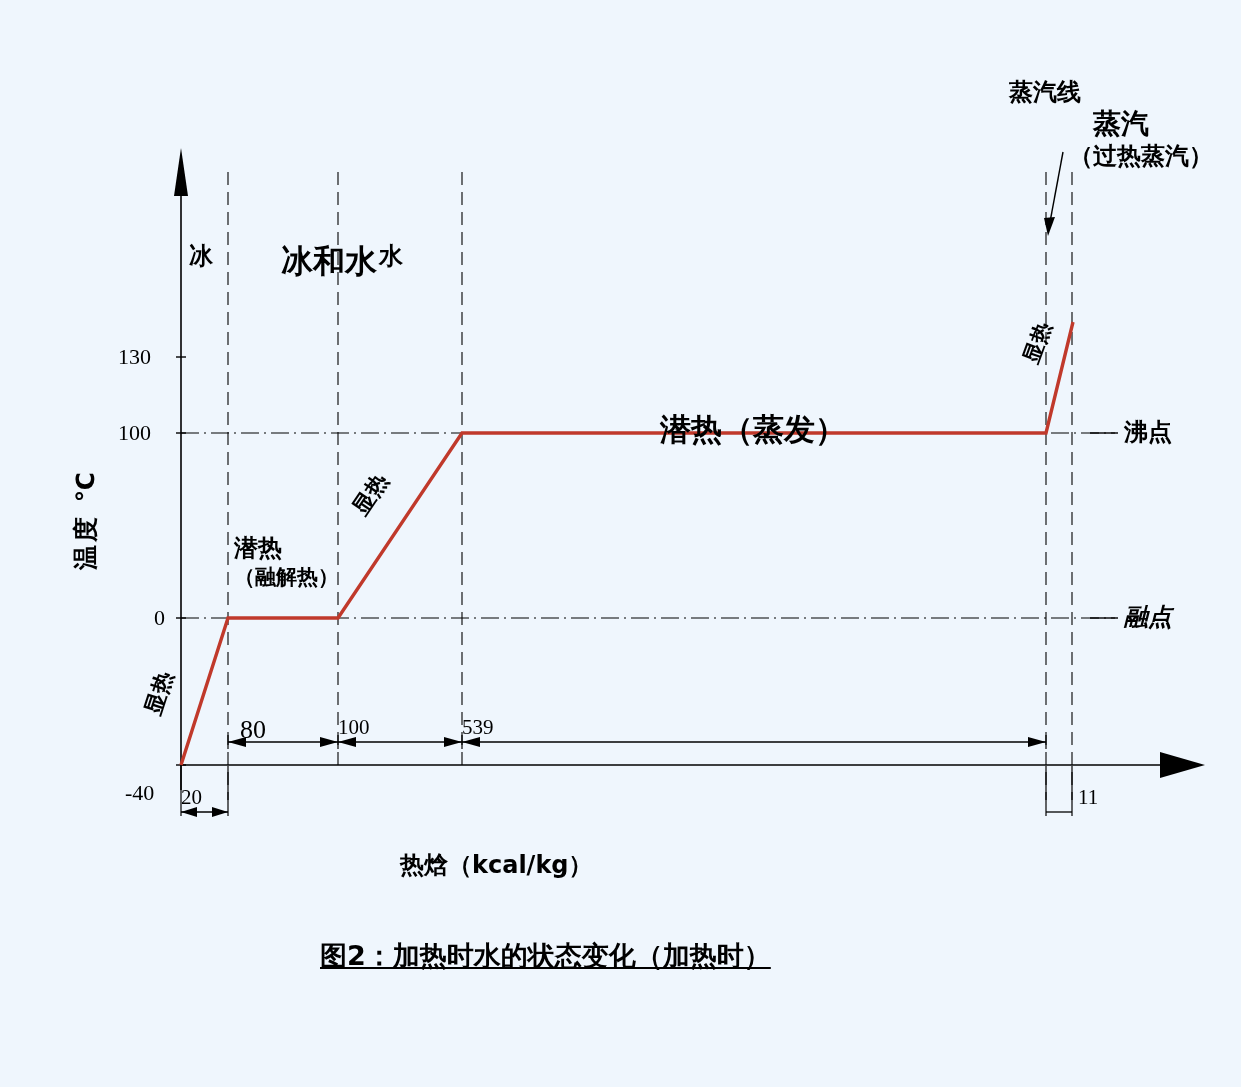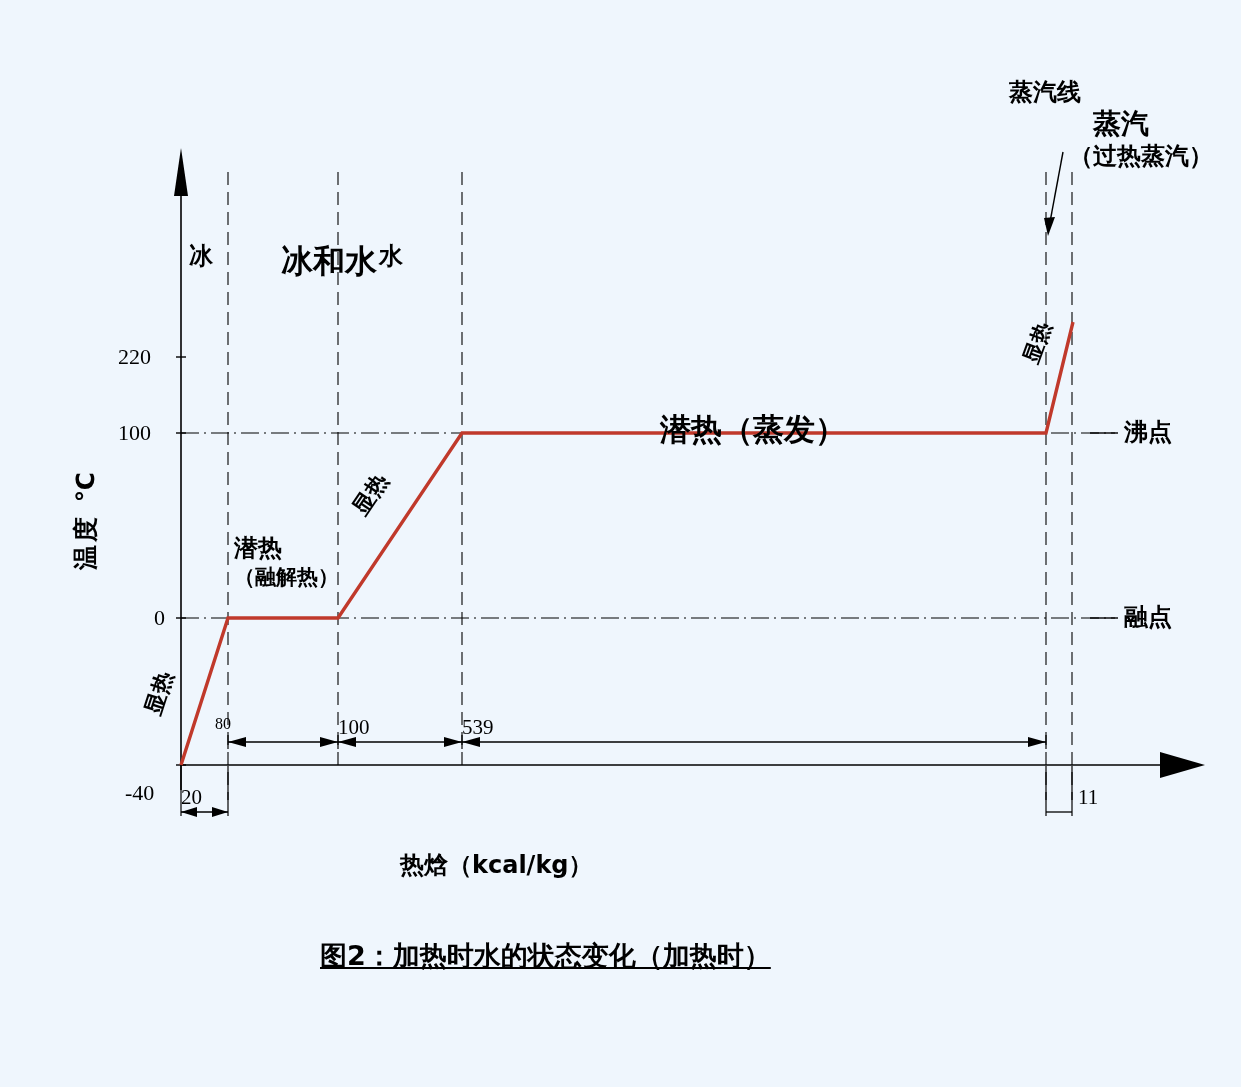--- a/index.html
+++ b/index.html
@@ -70,21 +70,21 @@
     <polygon points="181,812 197,807 197,817" fill="#000"></polygon>
     <polygon points="228,812 212,807 212,817" fill="#000"></polygon>
     <line x1="181" y1="766" x2="181" y2="816" stroke="#000" stroke-width="1.2"></line>
     <line x1="228" y1="766" x2="228" y2="816" stroke="#000" stroke-width="1.2"></line>
 
     <line x1="1046" y1="812" x2="1072" y2="812" stroke="#000" stroke-width="1.3"></line>
     <line x1="1046" y1="766" x2="1046" y2="816" stroke="#000" stroke-width="1.2"></line>
     <line x1="1072" y1="766" x2="1072" y2="816" stroke="#000" stroke-width="1.2"></line>
   </svg>
 
-  <div class="lbl num" style="left:118px;top:344px;font-size:22px;">220</div>
+  <div class="lbl num" style="left:118px;top:344px;font-size:22px;">130</div>
   <div class="lbl num" style="left:118px;top:420px;font-size:22px;">100</div>
   <div class="lbl num" style="left:154px;top:605px;font-size:22px;">0</div>
   <div class="lbl num" style="left:125px;top:752px;font-size:22px;margin-top:28px;">-40</div>
 
   <div class="lbl cn rot90" style="left:72px;top:570px;font-size:25px;letter-spacing:3px;">温度 ℃</div>
 
   <div class="lbl cn" style="left:189px;top:243px;font-size:24px;">冰</div>
   <div class="lbl cn" style="left:245px;top:243px;font-size:32px;margin-left:36px;">冰和水</div>
   <div class="lbl cn" style="left:379px;top:243px;font-size:24px;">水</div>
 
@@ -102,24 +102,24 @@
     <div style="font-size:21px;">（融解热）</div>
   </div>
 
   <div class="lbl cn" style="left:352px;top:490px;font-size:22px;transform:rotate(-56deg);transform-origin:50% 50%;width:26px;text-align:center;word-break:break-all;line-height:1.05;">显热</div>
 
   <div class="lbl cn" style="left:660px;top:412px;font-size:31px;">潜热（蒸发）</div>
 
   <div class="lbl cn" style="left:1022px;top:340px;font-size:21px;transform:rotate(-70deg);transform-origin:50% 50%;width:24px;text-align:center;word-break:break-all;line-height:1.05;">显热</div>
 
   <div class="lbl cn" style="left:1124px;top:419px;font-size:24px;">沸点</div>
-  <div class="lbl cn" style="left:1124px;top:604px;font-size:24px;">融点</div>
+  <div class="lbl cn" style="left:1124px;top:604px;font-size:24px;font-style:italic;">融点</div>
 
   <div class="lbl num center" style="left:181px;top:785px;font-size:21px;width:65px;">20</div>
-  <div class="lbl num center" style="left:215px;top:715px;font-size:16px;width:110px;">80</div>
+  <div class="lbl num center" style="left:240px;top:715px;font-size:26px;width:110px;">80</div>
   <div class="lbl num center" style="left:338px;top:715px;font-size:21px;width:124px;">100</div>
   <div class="lbl num center" style="left:462px;top:715px;font-size:21px;width:584px;">539</div>
   <div class="lbl num center" style="left:1078px;top:785px;font-size:21px;width:40px;text-align:left;font-family:Liberation Serif, serif;">11</div>
 
   <div class="lbl cn center" style="left:400px;top:852px;font-size:24px;width:500px;">热焓（kcal/kg）</div>
 
   <div class="lbl cn center" style="left:320px;top:940px;font-size:27px;width:620px;text-decoration:underline;">图2：加热时水的状态变化（加热时）</div>
 
 </div>
 

